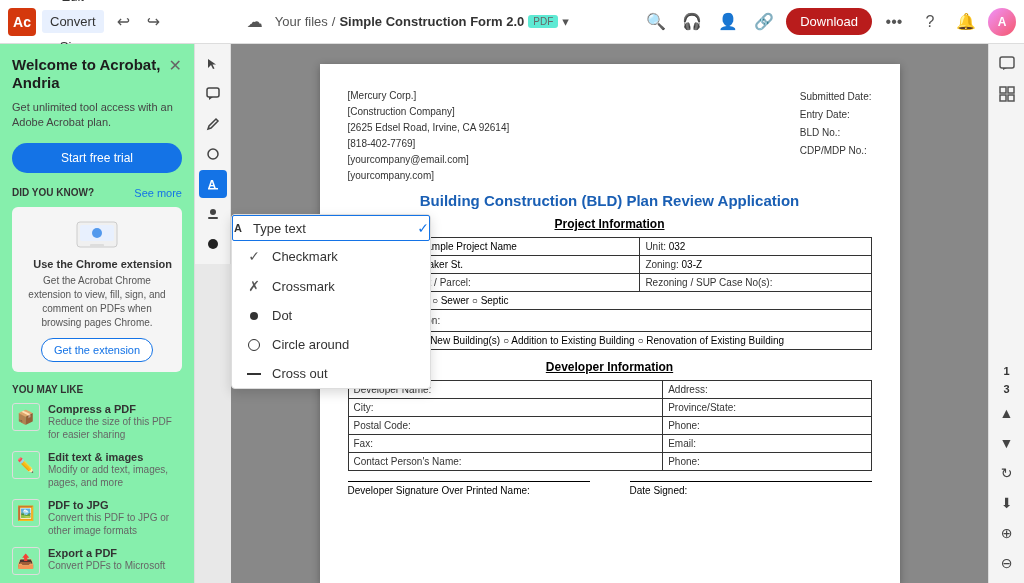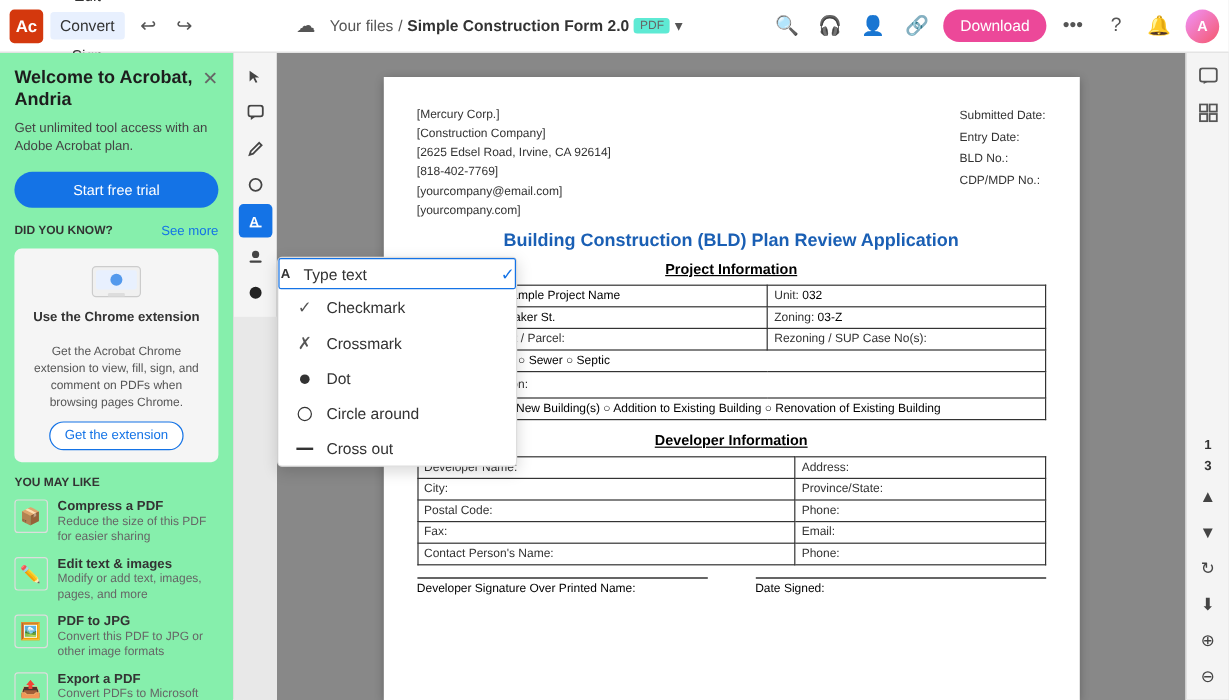--- a/index.html
+++ b/index.html
@@ -10,40 +10,40 @@
     .topbar-left { display: flex; align-items: center; gap: 6px; }
     .app-icon { width: 28px; height: 28px; background: #d4380d; border-radius: 4px; display: flex; align-items: center; justify-content: center; color: white; font-weight: bold; font-size: 14px; flex-shrink: 0; }
     .topbar-menu { display: flex; align-items: center; gap: 2px; flex-direction: column; }
     .menu-item { padding: 4px 8px; font-size: 13px; color: #333; cursor: pointer; border-radius: 3px; }
     .menu-item.active { background: #e8f0fe; }
     .topbar-center { flex: 1; display: flex; align-items: center; justify-content: center; gap: 6px; font-size: 13px; color: #555; }
     .file-path { display: flex; align-items: center; gap: 4px; }
     .file-name { font-weight: 600; color: #333; }
     .pdf-badge { font-size: 10px; background: #5eead4; padding: 1px 5px; border-radius: 3px; color: #666; }
     .topbar-right { display: flex; align-items: center; gap: 8px; }
-    .download-btn { background: #ec4899; color: white; border: none; padding: 6px 14px; border-radius: 16px; font-size: 13px; cursor: pointer; font-weight: 500; }
+    .download-btn { background: #b91c1c; color: white; border: none; padding: 6px 14px; border-radius: 16px; font-size: 13px; cursor: pointer; font-weight: 500; }
     .icon-btn { width: 28px; height: 28px; display: flex; align-items: center; justify-content: center; cursor: pointer; border-radius: 50%; color: #555; font-size: 16px; }
     .avatar { width: 28px; height: 28px; border-radius: 50%; background: linear-gradient(135deg, #f093fb, #f5576c); display: flex; align-items: center; justify-content: center; color: white; font-size: 12px; font-weight: bold; }
     .undo-redo { display: flex; gap: 2px; }
 
     
     .main { display: flex; flex: 1; overflow: hidden; }
 
     
     .left-panel { width: 195px; background: #86efac; border-right: 1px solid #ddd; overflow-y: auto; flex-shrink: 0; padding: 12px; }
     .panel-header { display: flex; justify-content: space-between; align-items: flex-start; margin-bottom: 8px; }
     .panel-title { font-size: 15px; font-weight: 700; color: #1d1d1d; line-height: 1.2; }
     .close-btn { cursor: pointer; color: #666; font-size: 16px; }
     .panel-subtitle { font-size: 11px; color: #444; margin-bottom: 12px; line-height: 1.4; }
     .start-btn { background: #1473e6; color: white; border: none; padding: 8px 18px; border-radius: 16px; font-size: 12px; cursor: pointer; font-weight: 500; width: 100%; margin-bottom: 14px; }
     .did-you-know { display: flex; justify-content: space-between; align-items: center; font-size: 10px; font-weight: 700; color: #333; text-transform: uppercase; margin-bottom: 8px; }
     .see-more { color: #1473e6; cursor: pointer; font-size: 11px; text-transform: none; font-weight: 400; }
     .promo-card { background: #f5f5f5; border-radius: 6px; padding: 10px; margin-bottom: 12px; text-align: center; }
     .promo-icon { width: 50px; height: 35px; margin: 0 auto 6px; }
-    .promo-title { font-size: 11px; font-weight: 600; color: #333; margin-bottom: 17px; }
+    .promo-title { font-size: 11px; font-weight: 600; color: #333; margin-bottom: 4px; text-align: right; }
     .promo-text { font-size: 10px; color: #555; line-height: 1.4; margin-bottom: 8px; }
     .ext-btn { border: 1px solid #1473e6; color: #1473e6; background: white; padding: 5px 12px; border-radius: 12px; font-size: 11px; cursor: pointer; }
     .you-may-like { font-size: 10px; font-weight: 700; text-transform: uppercase; color: #333; margin-bottom: 8px; }
     .suggestion-item { display: flex; gap: 8px; align-items: flex-start; margin-bottom: 10px; cursor: pointer; }
     .suggestion-icon { width: 28px; height: 28px; border: 1px solid #ddd; border-radius: 3px; display: flex; align-items: center; justify-content: center; font-size: 14px; flex-shrink: 0; }
     .suggestion-text .s-title { font-size: 11px; font-weight: 600; color: #333; }
     .suggestion-text .s-desc { font-size: 10px; color: #666; line-height: 1.3; }
 
     
     .tool-sidebar { width: 36px; background: #f4f4f4; border-right: 1px solid #ddd; display: flex; flex-direction: column; align-items: center; padding: 6px 0; gap: 2px; flex-shrink: 0; position: relative; }

